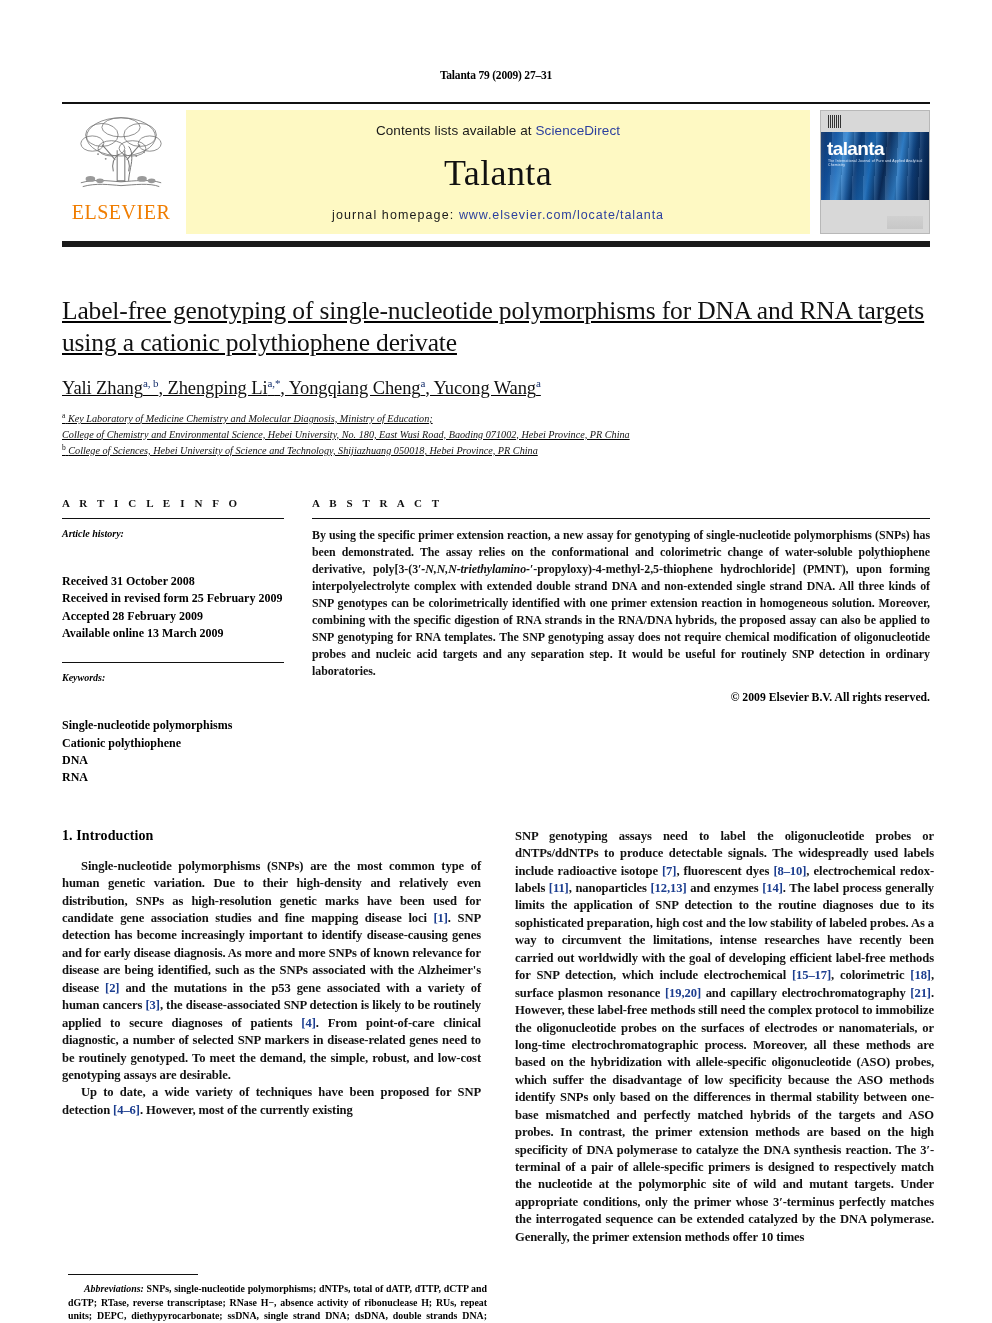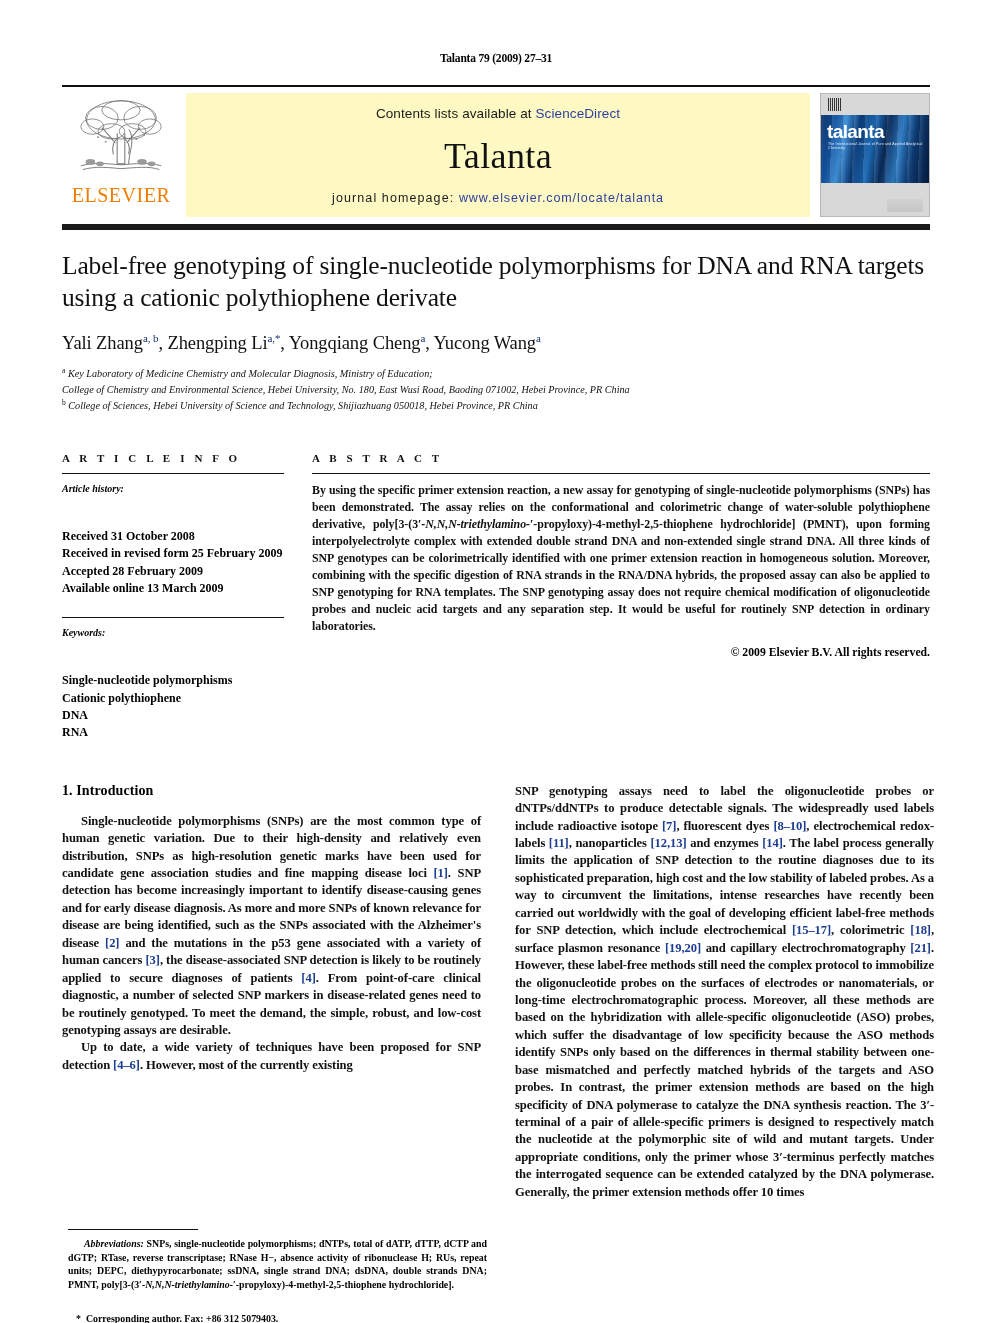--- a/index.html
+++ b/index.html
@@ -14,21 +14,21 @@
     color: #000000;
     position: relative;
     overflow: hidden;
   }
 
   .page {
     width: 992px;
     height: 1323px;
     position: relative;
     box-sizing: border-box;
-    padding: 0 62px;
+    padding: 17px 62px;
   }
 
   
   .running-head {
     text-align: center;
     font-family: "Liberation Serif", serif;
     font-size: 11.5px;
     font-weight: 600;
     letter-spacing: -0.2px;
     padding-top: 52px;
@@ -168,21 +168,21 @@
   }
   .cover-footmark {
     position: absolute;
     right: 6px; bottom: 5px;
     width: 36px; height: 13px;
     background: linear-gradient(180deg,#cfcfcf,#c4c4c4);
     opacity: .85;
   }
 
   
-  .title-block { margin-top: 20px; }
+  .title-block { margin-top: 48px; text-decoration: underline; }
   .article-title {
     font-family: "Liberation Serif", serif;
     font-size: 25.5px;
     line-height: 1.27;
     font-weight: 400;
     color: #111;
     letter-spacing: -0.15px;
     margin: 0;
   }
   .authors {

